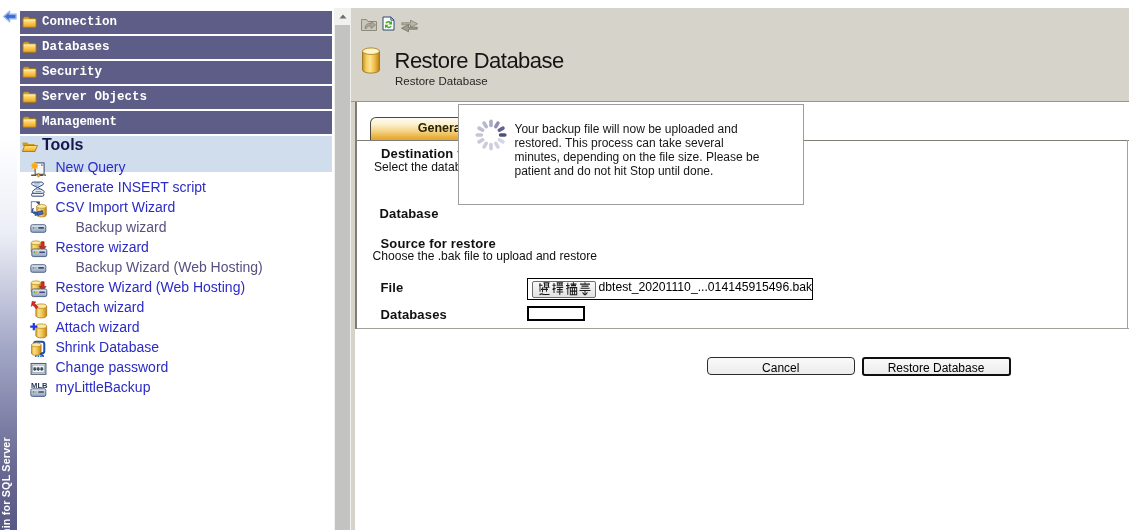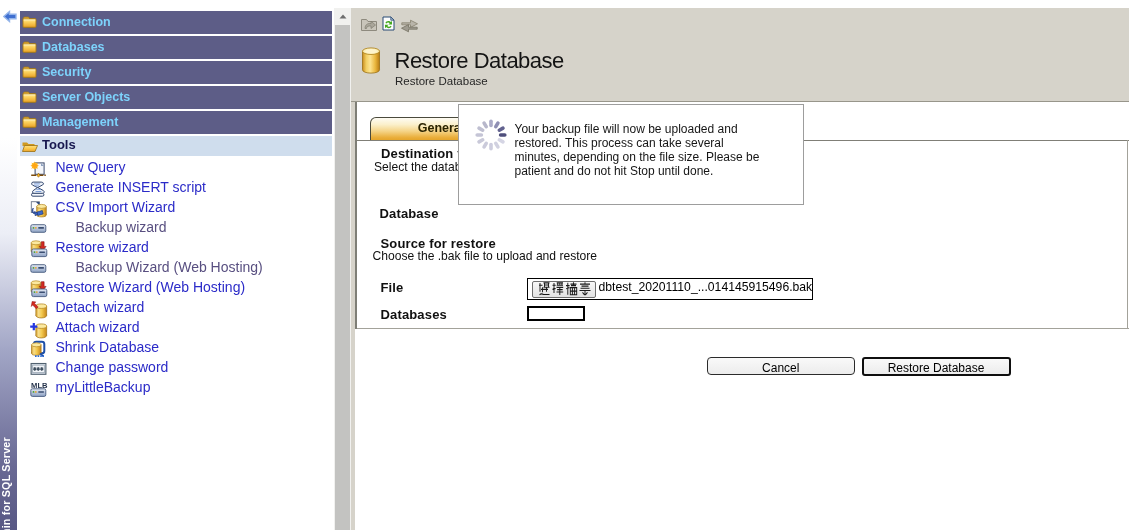--- a/index.html
+++ b/index.html
@@ -3,25 +3,25 @@
 <meta charset="utf-8">
 <style>
   html,body{margin:0;padding:0;}
   body{width:1129px;height:530px;position:relative;overflow:hidden;background:#fff;
        font-family:"Liberation Sans",sans-serif;}
   .abs{position:absolute;}
   #strip{left:0;top:0;width:17px;height:530px;
     background:linear-gradient(to bottom,#ffffff 0%,#ffffff 26%,#eceef6 44%,#a2a6c6 66%,#696994 88%,#585884 100%);}
   #vtext{left:-42px;top:480px;width:100px;height:16px;transform:rotate(-90deg);
     color:#fff;font-weight:bold;font-size:10.7px;white-space:nowrap;letter-spacing:0.2px;}
-  .hdr{left:20px;width:312px;height:23px;background:#5d5d87;color:#7dd3fc;
-       font-weight:bold;font-size:12.5px;line-height:22.2px;}
+  .hdr{left:20px;width:312px;height:23px;background:#5d5d87;color:#ffffff;
+       font-weight:bold;font-size:12.5px;line-height:22.2px;font-family:Liberation Mono, monospace;}
   .x{position:absolute;left:22px;top:0;}
-  #tools{left:20px;width:312px;height:20px;top:136px;background:#cfdded;color:#16164e;
-       font-weight:bold;font-size:13px;line-height:18.6px;}
+  #tools{left:20px;width:312px;height:36px;top:136px;background:#cfdded;color:#16164e;
+       font-weight:bold;font-size:16px;line-height:18.6px;}
   .item{left:55.5px;height:20px;font-size:14px;line-height:20px;color:#2b2bc8;white-space:nowrap;}
   .vis{color:#584f80;margin-left:20px;}
   #sbtrack{left:334px;top:8px;width:17px;height:522px;background:#f1f1ef;}
   #sbthumb{left:335px;top:25px;width:15px;height:505px;background:#c3c3c1;}
   #mainhdr{left:351px;top:8px;width:778px;height:93px;background:#d6d3ca;border-bottom:1px solid #98968b;}
   #title{left:394.5px;top:49.5px;font-size:22px;color:#141414;letter-spacing:-0.5px;line-height:1;}
   #subtitle{left:395px;top:76.3px;font-size:11.5px;color:#262626;line-height:1;}
   #greycol{left:351px;top:102px;width:4.4px;height:428px;background:#d6d3ca;}
   #panelL{left:355.4px;top:102px;width:1.2px;height:226.5px;background:#7e7e76;}
   #panelT{left:356.6px;top:140px;width:772px;height:1px;background:#807f77;}

